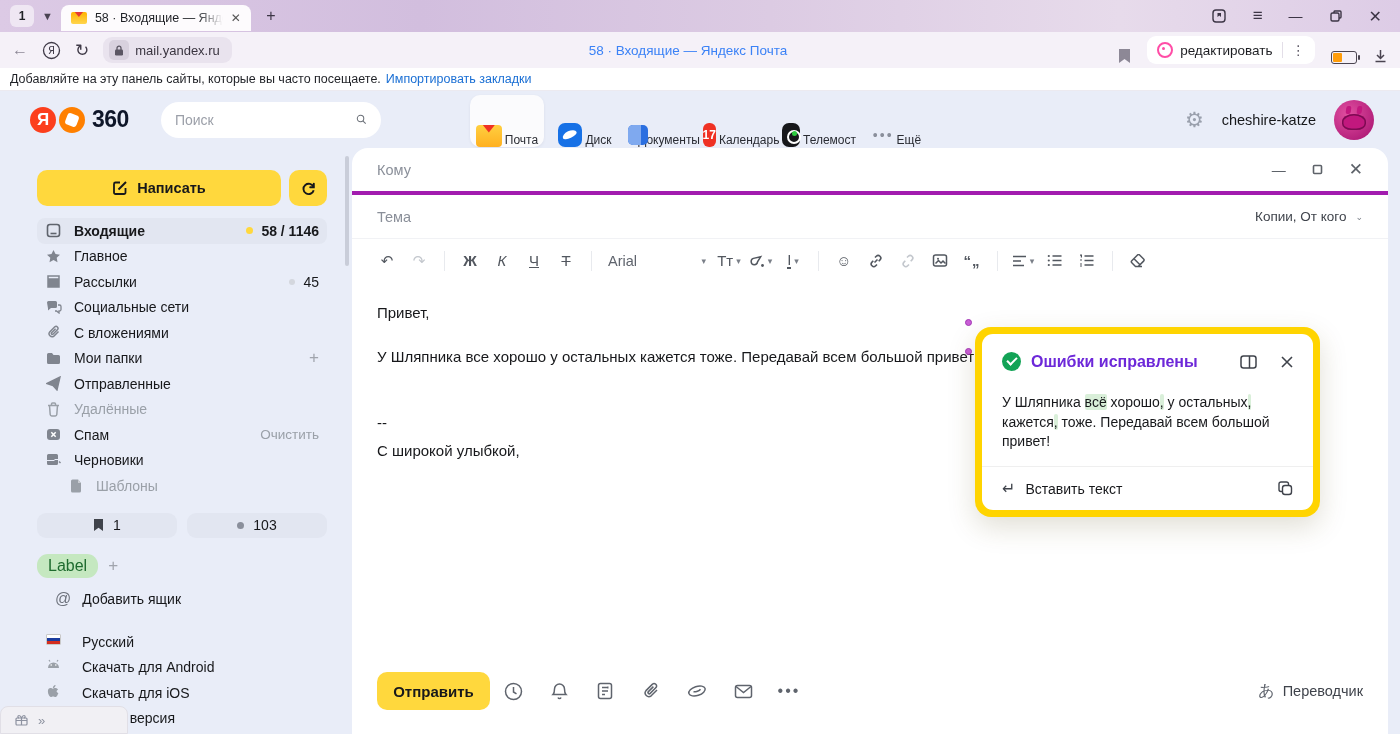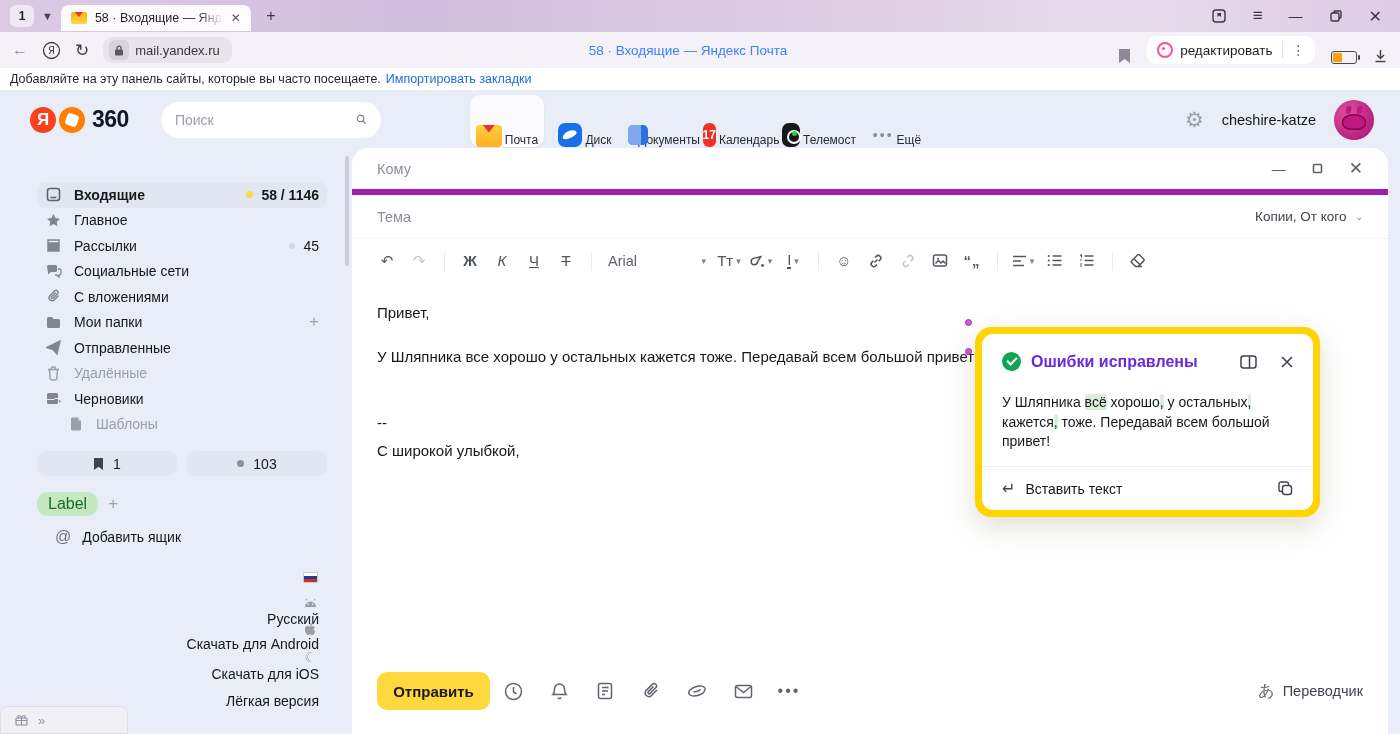--- a/index.html
+++ b/index.html
@@ -114,33 +114,33 @@
   .frow.indent { padding-left:30px; }
   .pillsRow { display:flex; gap:10px; margin-top:14px; }
   .spill { flex:1; height:25px; background:#e2e6f1; border-radius:9px; display:flex; align-items:center;
     justify-content:center; gap:9px; font-size:14px; color:#17181b; }
   #labelRow { margin-top:16px; display:flex; align-items:center; gap:10px; }
   .greenpill { background:#c5e8c0; color:#1e6b2e; font-size:16px; padding:3px 11px; border-radius:11px; }
   #labelRow .plus { color:#a0a4ad; font-size:17px; }
   #addMailbox { margin-top:12px; display:flex; align-items:center; gap:11px; font-size:14px; padding-left:18px; color:#17181b;}
   #addMailbox .at { color:#6e737d; font-size:16px; }
   .linkList { margin-top:26px; }
-  .lrow { height:25.5px; display:flex; align-items:flex-end; gap:28px; font-size:14px; color:#17181b; padding:0 8px;flex-direction:column;}
+  .lrow { height:25.5px; display:flex; align-items:flex-start; gap:20px; font-size:14px; color:#17181b; padding:0 8px;}
   .lrow .fico { width:17px; display:flex; justify-content:center; color:#9aa0a8; }
   .ruflag { width:15px; height:11px; border-radius:1px; overflow:hidden; background:linear-gradient(180deg,#fff 33%,#1b3d9e 33%,#1b3d9e 66%,#d42d1f 66%);  border:.5px solid #c9c9c9;}
   #sideScroll { position:absolute; right:3px; top:8px; width:4px; height:110px; background:#c9cdd9; border-radius:2px;}
   #cornerWidget { position:absolute; left:0; top:558px; width:128px; height:28px; background:#f1f0f4;
     border-radius:8px 8px 0 0; border:1px solid #e1dfe6; display:flex; align-items:center; gap:10px;
     padding:0 14px; color:#8d92a0; font-size:13px;}
 
   
   #card { position:absolute; left:352px; top:0; width:1036px; height:586px; background:#fff;
     border-radius:16px 16px 0 0; }
   .crow { display:flex; align-items:center; padding:0 25px; }
-  #rowTo { height:47px; border-bottom:6px solid #a21caf; color:#8a8f99; font-size:14.5px; }
+  #rowTo { height:47px; border-bottom:4px solid #a21caf; color:#8a8f99; font-size:14.5px; }
   #winctl { margin-left:auto; display:flex; align-items:center; gap:26px; color:#5d6269; font-size:14px;}
   #rowSubj { height:44px; border-bottom:1px solid #f1f2f5; color:#8a8f99; font-size:14.5px; }
   #copies { margin-left:auto; color:#3f434b; font-size:13.5px; display:flex; gap:6px; align-items:center;}
   #toolbar { height:43px; display:flex; align-items:center; padding:0 20px; color:#5f646d; gap:2px; }
   .tbtn { min-width:30px; height:30px; border-radius:6px; display:flex; align-items:center; justify-content:center;
     font-size:15px; color:#52575f; }
   .tbtn.dis { color:#c3c7cd; }
   .tsep { width:1px; height:20px; background:#e8eaee; margin:0 8px; }
   .fontsel { width:110px; display:flex; align-items:center; justify-content:space-between; color:#5f646d;
     font-size:14.5px; padding:0 6px; }
@@ -289,20 +289,35 @@
   <div id="huser">
     <span class="gear">⚙</span>
     <span class="uname">cheshire-katze</span>
     <span class="avatar"></span>
   </div>
 </div>
 
 <div id="main">
 
   <div id="sidebar">
+    <div id="composeRow">
+      <button id="composeBtn">
+        <svg width="16" height="16" viewBox="0 0 16 16" fill="none" stroke="#17181b" stroke-width="1.8">
+            <path d="M8 2.5H3.5A1.5 1.5 0 0 0 2 4v8.5A1.5 1.5 0 0 0 3.5 14H12a1.5 1.5 0 0 0 1.5-1.5V8"></path>
+            <path d="M6.5 9.5L14 2" stroke-width="2"></path>
+          </svg>
+        <span>Написать</span>
+      </button>
+      <button id="refreshBtn">
+        <svg width="17" height="17" viewBox="0 0 17 17" fill="none" stroke="#17181b" stroke-width="1.9">
+            <path d="M13.5 7a5.2 5.2 0 1 0 .2 3.2"></path>
+            <path d="M13.8 3.6v3.6h-3.6" stroke-linecap="round"></path>
+          </svg>
+      </button>
+    </div>
 
     <div class="folders">
       <div class="frow active">
         <span class="fico">
             <svg width="15" height="15" viewBox="0 0 15 15" fill="none" stroke="#5f646d" stroke-width="1.6">
               <rect x="1.5" y="1.5" width="12" height="12" rx="2.5"></rect>
               <path d="M4.5 10.5h6"></path>
             </svg>
           </span>
         <span class="flabel">Входящие</span>
@@ -367,20 +382,30 @@
           </span>
         <span class="flabel">Отправленные</span>
       </div>
       <div class="frow muted">
         <span class="fico">
             <svg width="13" height="15" viewBox="0 0 13 15" fill="none" stroke="#9aa0a8" stroke-width="1.5">
               <path d="M1 3.5h11M4.5 3.5V2a1 1 0 0 1 1-1h2a1 1 0 0 1 1 1v1.5M2.5 3.5l.7 9a1.5 1.5 0 0 0 1.5 1.4h3.6a1.5 1.5 0 0 0 1.5-1.4l.7-9"></path>
             </svg>
           </span>
         <span class="flabel">Удалённые</span>
+      </div>
+      <div class="frow">
+        <span class="fico">
+            <svg width="15" height="15" viewBox="0 0 15 15">
+              <rect x="1" y="2" width="13" height="11" rx="3" fill="#80858f"></rect>
+              <path d="M5.3 5.3l4.4 4.4M9.7 5.3l-4.4 4.4" stroke="#fff" stroke-width="1.5"></path>
+            </svg>
+          </span>
+        <span class="flabel">Спам</span>
+        <span class="clearlink">Очистить</span>
       </div>
       <div class="frow">
         <span class="fico">
             <svg width="16" height="14" viewBox="0 0 16 14" fill="#80858f">
               <path d="M1 2.5A1.5 1.5 0 0 1 2.5 1h8A1.5 1.5 0 0 1 12 2.5V6H9l-1 1H1z"></path>
               <path d="M1 8h7l1-1h3v3.5A1.5 1.5 0 0 1 10.5 12h-8A1.5 1.5 0 0 1 1 10.5z"></path>
               <path d="M13 8.5l1.5 1.5" fill="none" stroke="#80858f" stroke-width="1.4"></path>
             </svg>
           </span>
         <span class="flabel">Черновики</span>

